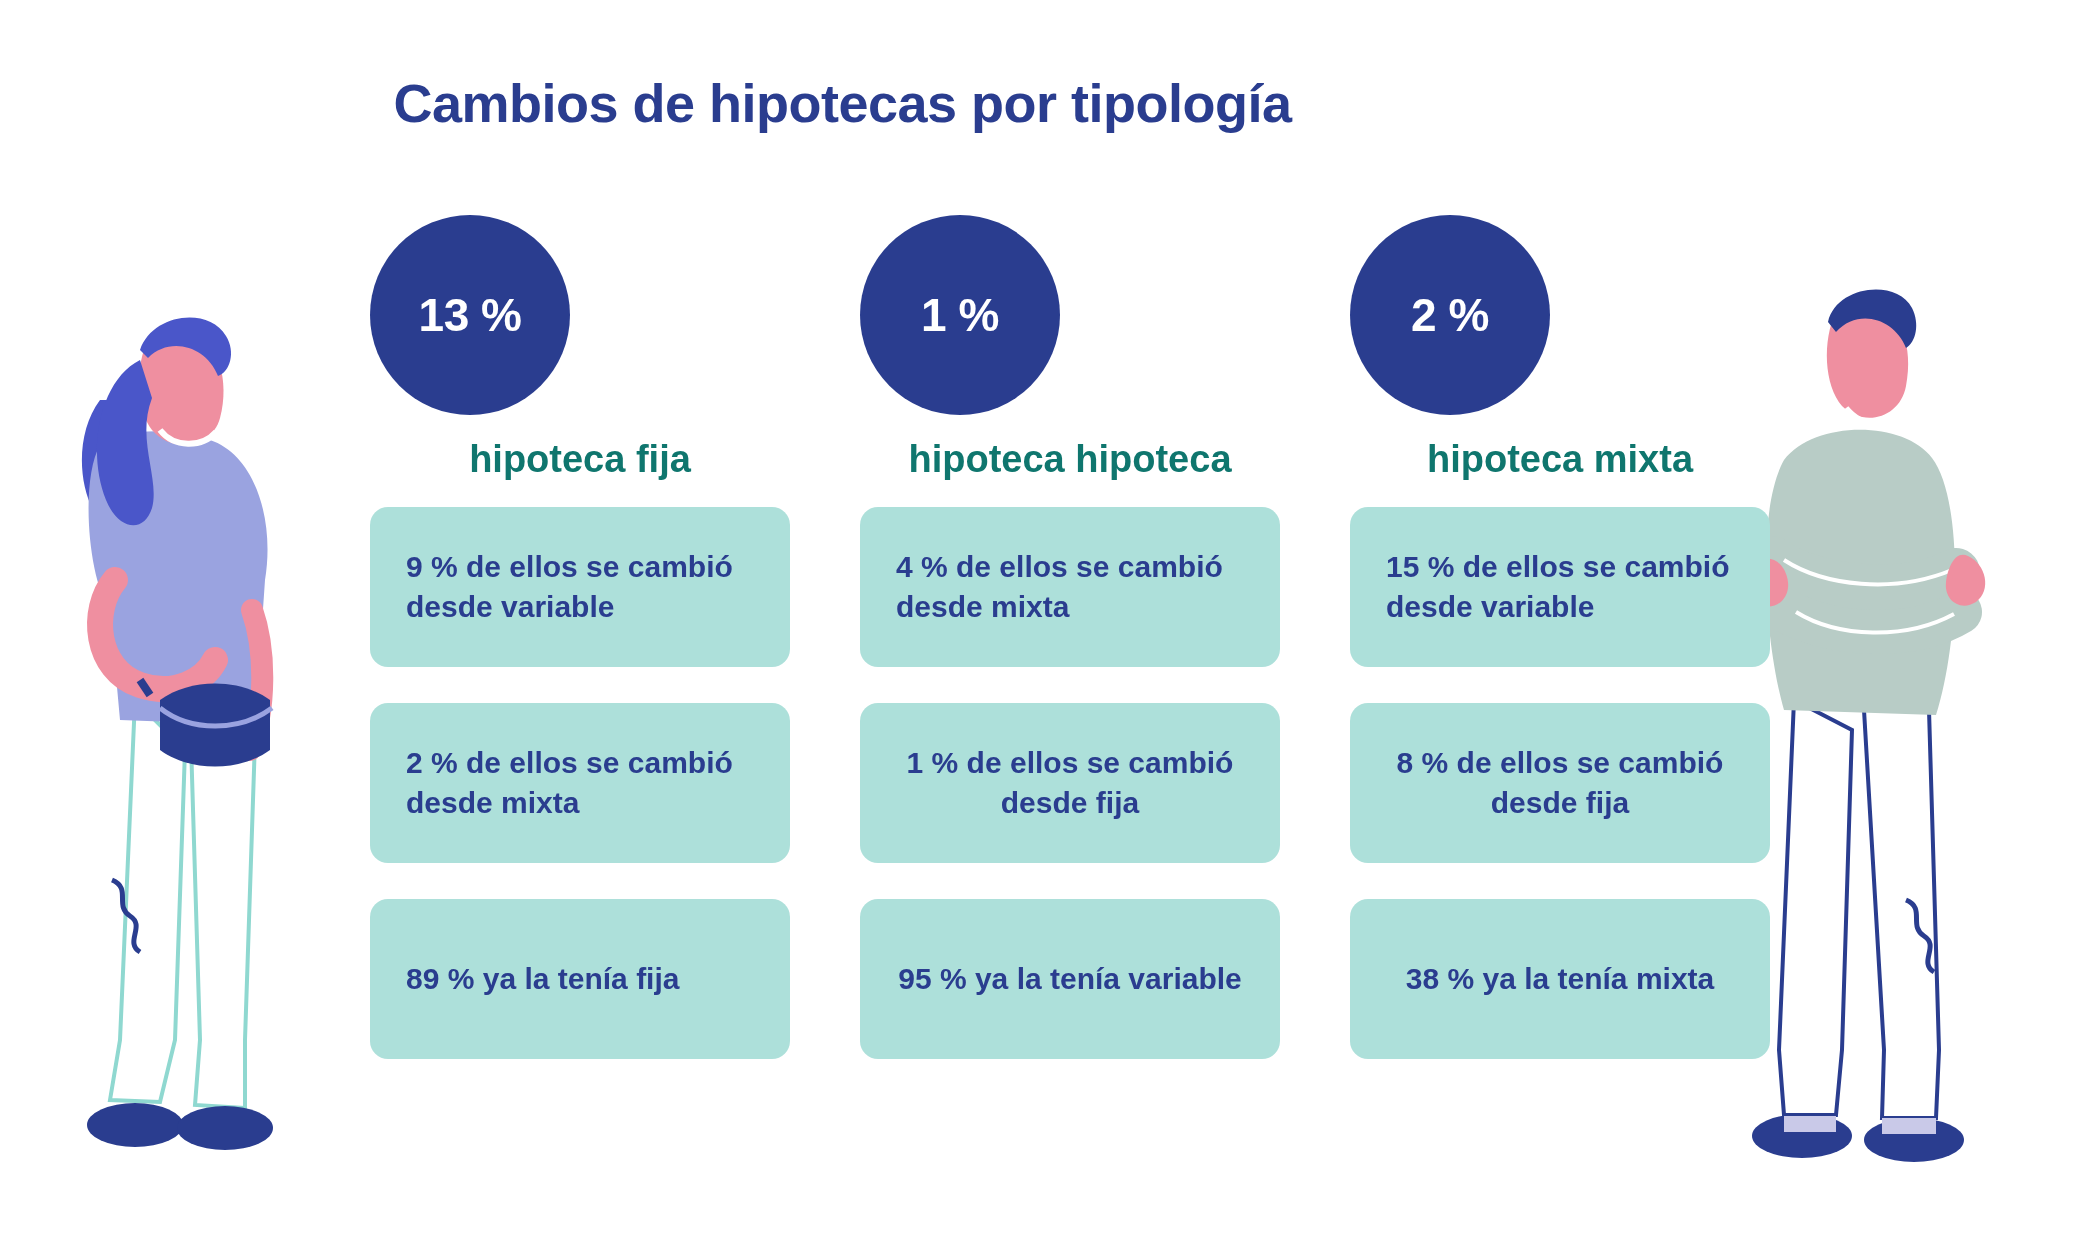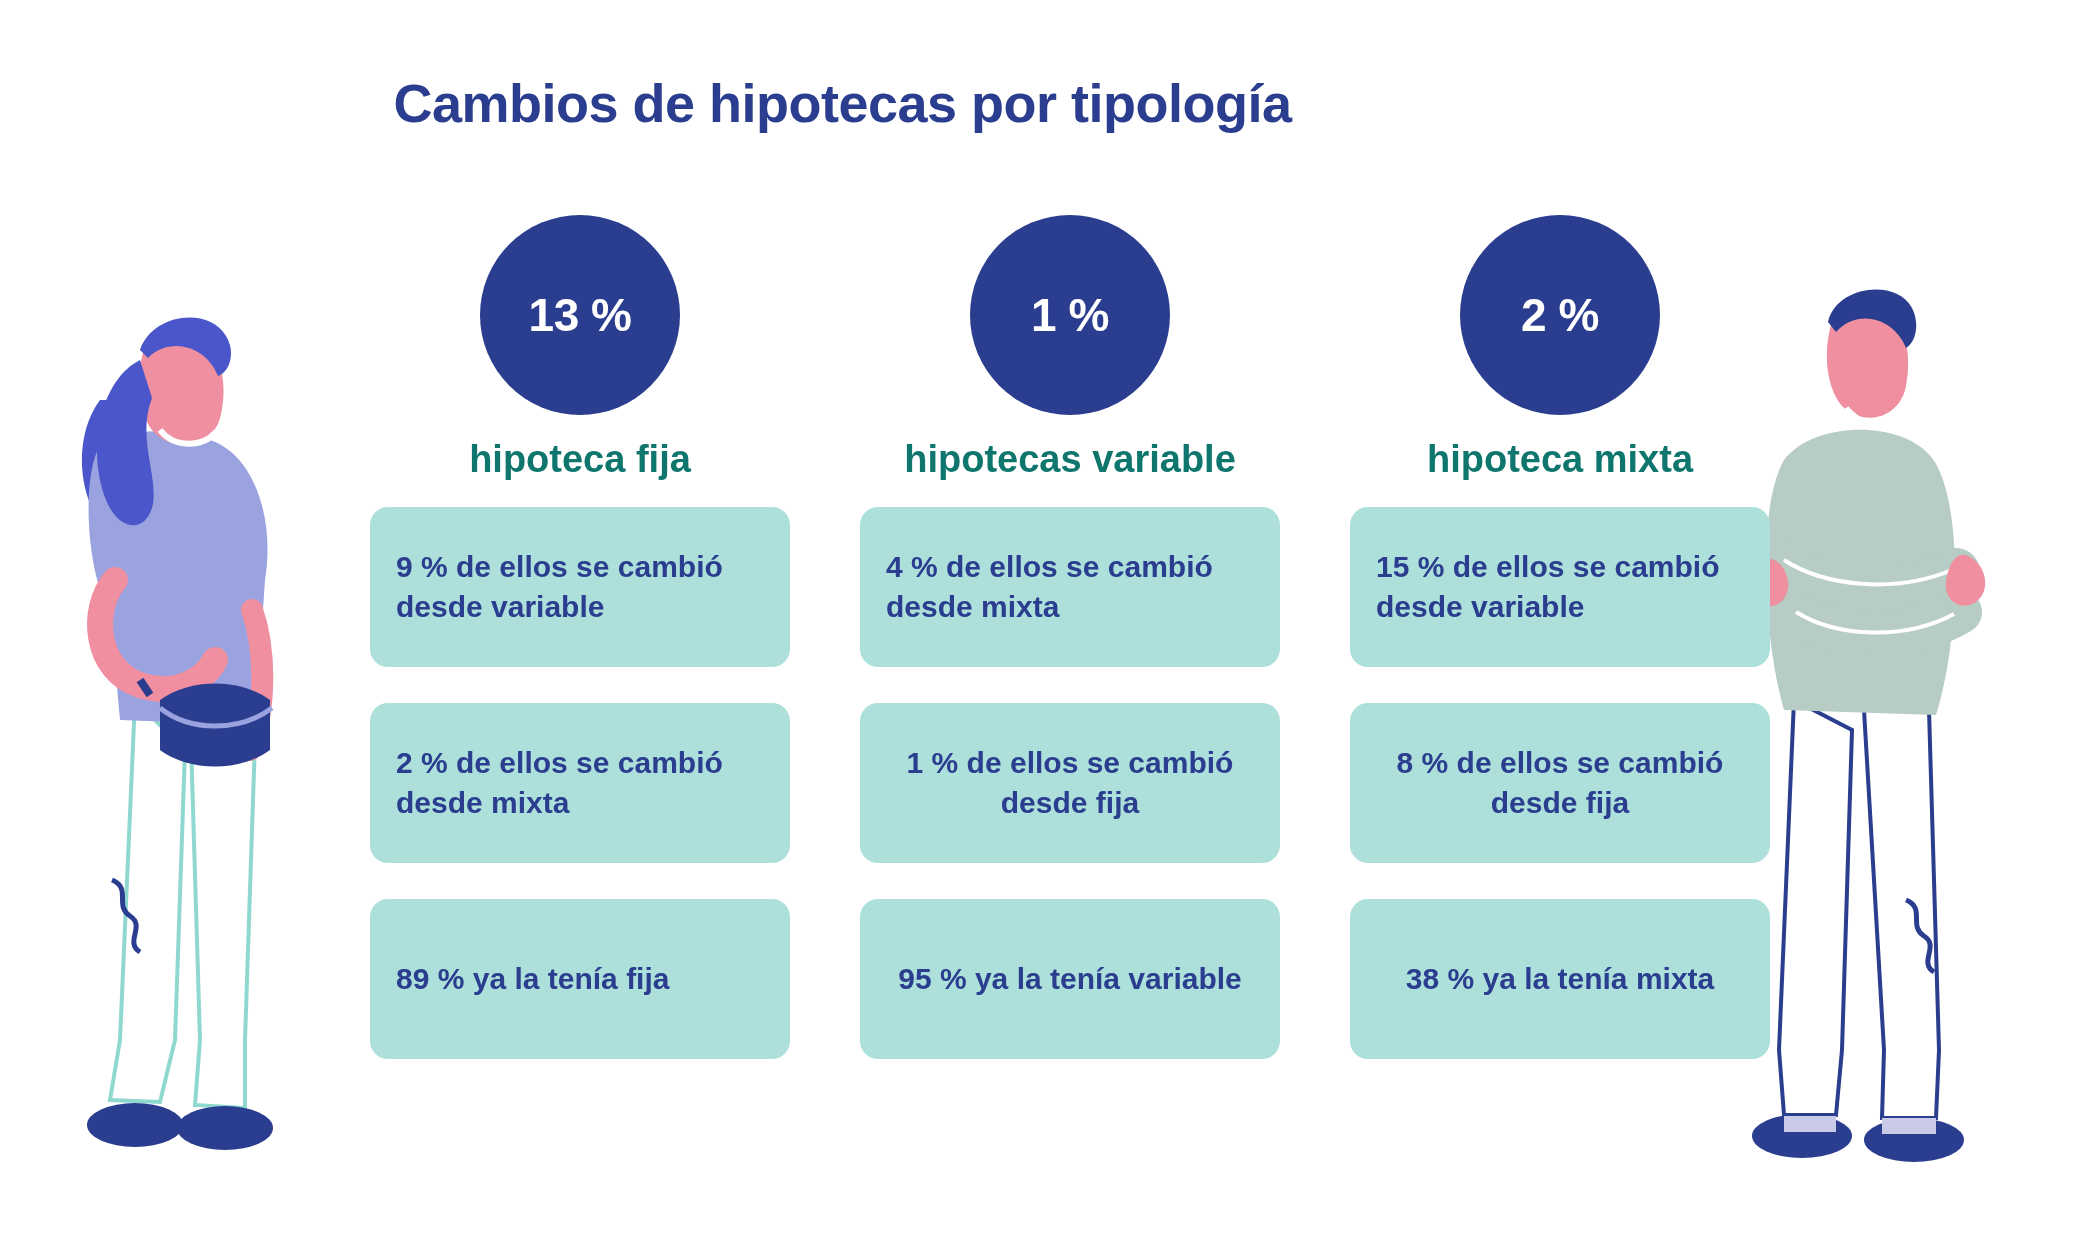--- a/index.html
+++ b/index.html
@@ -34,21 +34,20 @@
     left: 370px;
     width: 1400px;
     display: flex;
     justify-content: space-between;
   }
 
   .column {
     width: 420px;
     display: flex;
     flex-direction: column;
-    align-items: center;
   }
 
   .bubble {
     width: 200px;
     height: 200px;
     border-radius: 50%;
     background: #2a3d8f;
     color: #ffffff;
     display: flex;
     align-items: center;
@@ -75,21 +74,21 @@
     gap: 36px;
   }
 
   .card {
     background: #ade0da;
     border-radius: 18px;
     height: 160px;
     display: flex;
     align-items: center;
     justify-content: center;
-    padding: 0 26px;
+    padding: 0 36px;
     box-sizing: border-box;
     text-align: center;
   }
   .card-text {
     font-size: 30px;
     font-weight: bold;
     color: #2a3d8f;
     line-height: 1.33;
     width: 100%;
   }
@@ -194,21 +193,21 @@
         <div class="card-text">2 % de ellos se cambió desde mixta</div>
       </div>
       <div class="card left-align">
         <div class="card-text">89 % ya la tenía fija</div>
       </div>
     </div>
   </div>
 
   <div class="column">
     <div class="bubble">1 %</div>
-    <div class="col-label">hipotecas variable</div>
+    <div class="col-label">hipoteca hipoteca</div>
     <div class="cards">
       <div class="card left-align">
         <div class="card-text">4 % de ellos se cambió desde mixta</div>
       </div>
       <div class="card center-align">
         <div class="card-text">1 % de ellos se cambió desde fija</div>
       </div>
       <div class="card center-align">
         <div class="card-text">95 % ya la tenía variable</div>
       </div>

